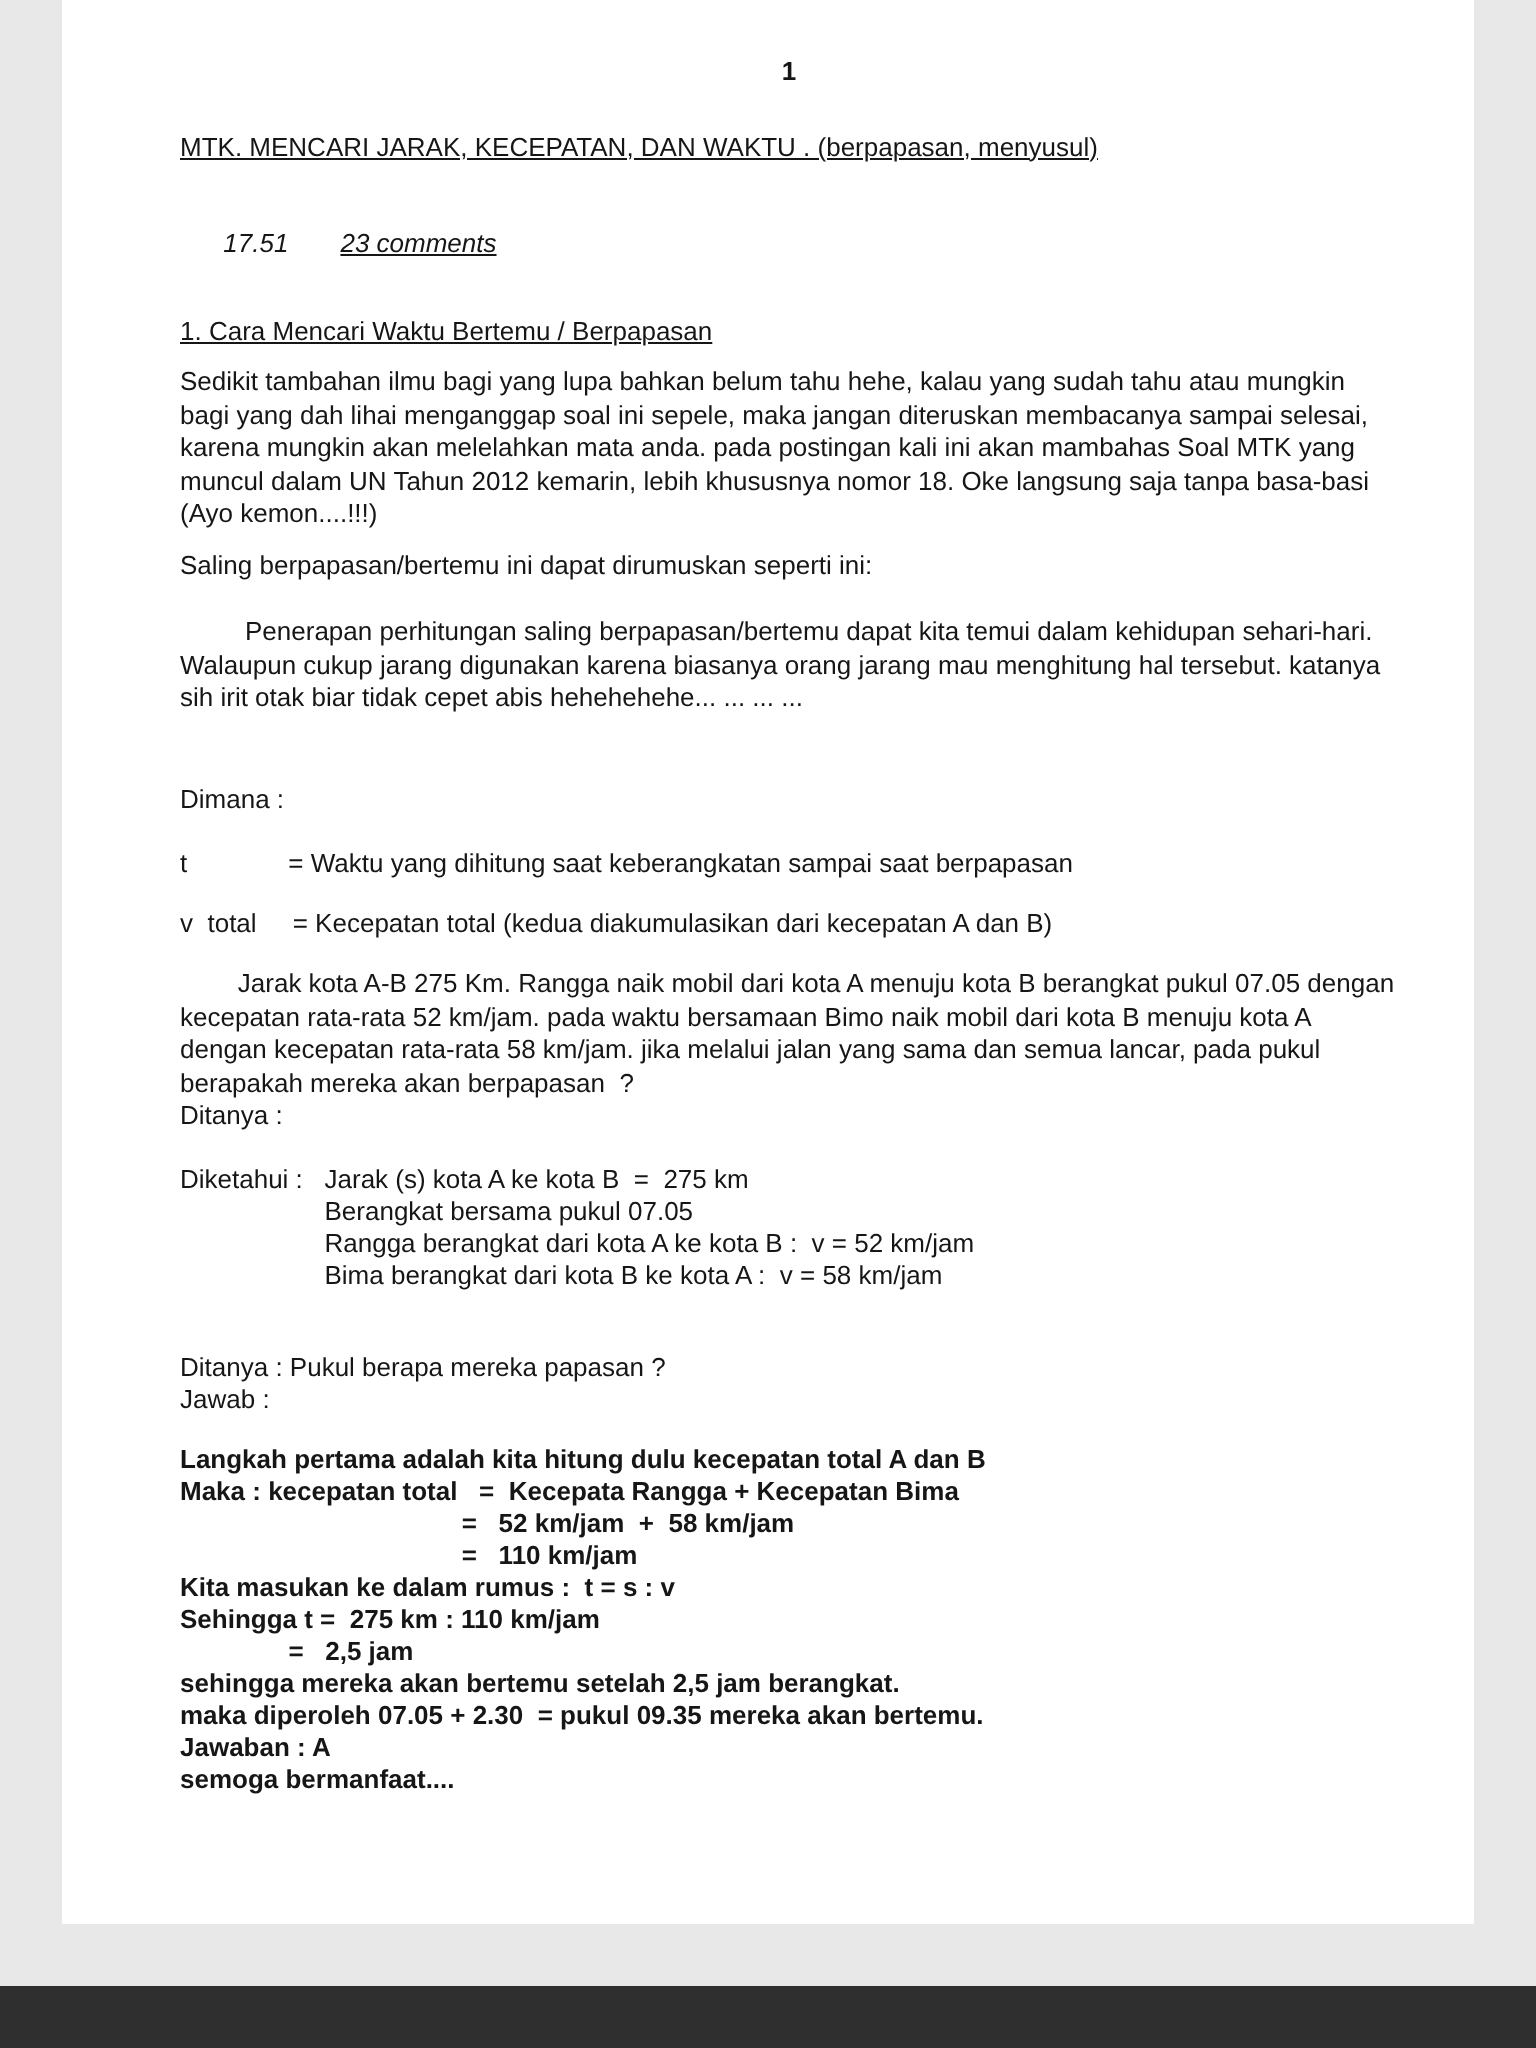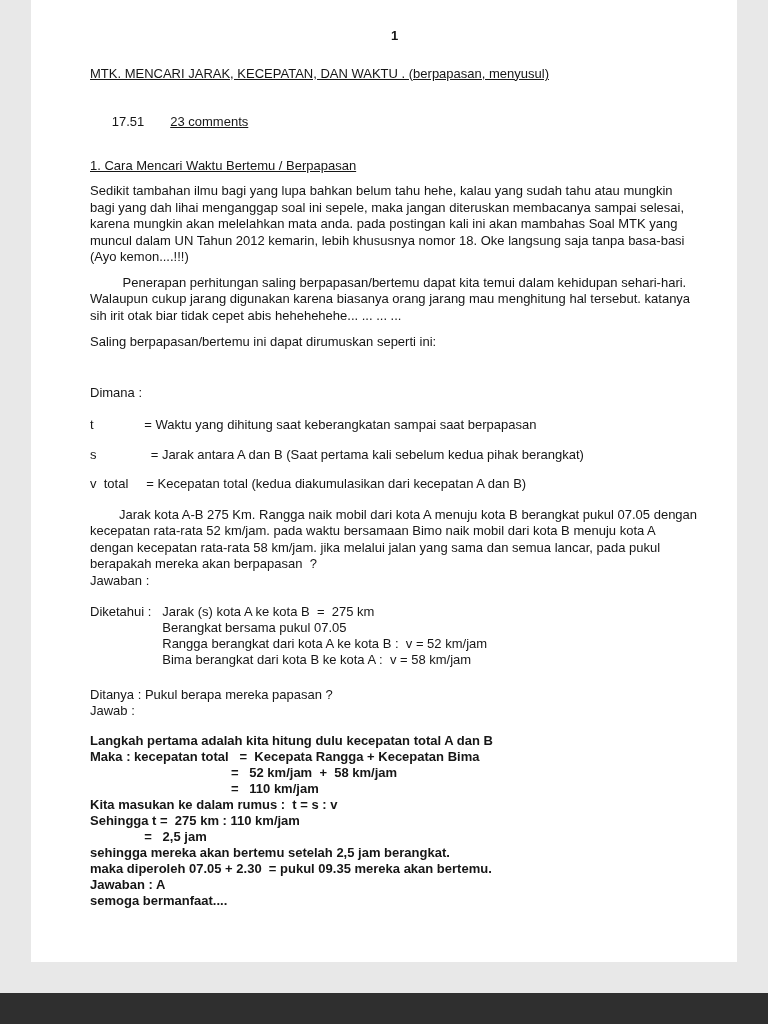--- a/index.html
+++ b/index.html
@@ -30,33 +30,33 @@
     font-size: 13px;
     line-height: 16.5px;
     overflow: hidden;
   }
   .blk {
     white-space: pre-wrap;
     margin: 0 0 9px 0;
   }
   .page-number { text-align: center; font-weight: 700; margin-bottom: 21px; }
   .doc-title { text-decoration: underline; margin-bottom: 15px; }
-  .meta-line { margin-bottom: 11px; }
+  .meta-line { margin-bottom: 11px; font-style: italic; }
   .meta-line .comments { text-decoration: underline; margin-left: 26px; }
   .section-heading { text-decoration: underline; margin-bottom: 9px; }
   .intro { margin-bottom: 9px; }
   .penerapan { margin-bottom: 10px; }
   .rumus { margin-bottom: 17px; }
   .dimana { margin-bottom: 16px; margin-top: 34px; }
   .def { margin-bottom: 13px; }
   .def-last { margin-bottom: 14px; }
   .tight { margin-bottom: 0; }
   .jawaban { margin-bottom: 15px; }
   .pre { line-height: 16px; }
-  .diketahui { margin-bottom: 19px; }
+  .diketahui { margin-bottom: 30px; }
   .ditanya { margin-bottom: 14px; }
   .solution { margin-bottom: 0; font-weight: bold; }
   .footer-bar {
     position: absolute;
     left: 0;
     bottom: 0;
     width: 768px;
     height: 31px;
     background: #2f2f2f;
   }
@@ -72,33 +72,32 @@
     <div class="blk doc-title">MTK. MENCARI JARAK, KECEPATAN, DAN WAKTU . (berpapasan, menyusul)</div>
 
     <div class="blk meta-line">
       <span>17.51</span><span class="comments">23 comments</span>
     </div>
 
     <div class="blk section-heading">1. Cara Mencari Waktu Bertemu / Berpapasan</div>
 
     <div class="blk intro">Sedikit tambahan ilmu bagi yang lupa bahkan belum tahu hehe, kalau yang sudah tahu atau mungkin bagi yang dah lihai menganggap soal ini sepele, maka jangan diteruskan membacanya sampai selesai, karena mungkin akan melelahkan mata anda. pada postingan kali ini akan mambahas Soal MTK yang muncul dalam UN Tahun 2012 kemarin, lebih khususnya nomor 18. Oke langsung saja tanpa basa-basi (Ayo kemon....!!!)</div>
 
+    <div class="blk rumus">Saling berpapasan/bertemu ini dapat dirumuskan seperti ini:</div>
+
     <div class="blk penerapan">         Penerapan perhitungan saling berpapasan/bertemu dapat kita temui dalam kehidupan sehari-hari. Walaupun cukup jarang digunakan karena biasanya orang jarang mau menghitung hal tersebut. katanya sih irit otak biar tidak cepet abis hehehehehe... ... ... ...</div>
-
-    <div class="blk rumus">Saling berpapasan/bertemu ini dapat dirumuskan seperti ini:</div>
 
     <div class="blk dimana">Dimana :</div>
 
     <div class="blk def">t              = Waktu yang dihitung saat keberangkatan sampai saat berpapasan</div>
-    <div class="blk def">s               = Jarak antara A dan B (Saat pertama kali sebelum kedua pihak berangkat)</div>
     <div class="blk def def-last">v  total     = Kecepatan total (kedua diakumulasikan dari kecepatan A dan B)</div>
 
     <div class="blk tight">        Jarak kota A-B 275 Km. Rangga naik mobil dari kota A menuju kota B berangkat pukul 07.05 dengan kecepatan rata-rata 52 km/jam. pada waktu bersamaan Bimo naik mobil dari kota B menuju kota A dengan kecepatan rata-rata 58 km/jam. jika melalui jalan yang sama dan semua lancar, pada pukul berapakah mereka akan berpapasan  ?</div>
 
-    <div class="blk jawaban">Jawaban :</div>
+    <div class="blk jawaban">Ditanya :</div>
 
     <div class="blk pre diketahui">Diketahui :   Jarak (s) kota A ke kota B  =  275 km
                     Berangkat bersama pukul 07.05
                     Rangga berangkat dari kota A ke kota B :  v = 52 km/jam
                     Bima berangkat dari kota B ke kota A :  v = 58 km/jam</div>
 
     <div class="blk pre ditanya">Ditanya : Pukul berapa mereka papasan ?
 Jawab :</div>
 
     <div class="blk pre solution">Langkah pertama adalah kita hitung dulu kecepatan total A dan B

